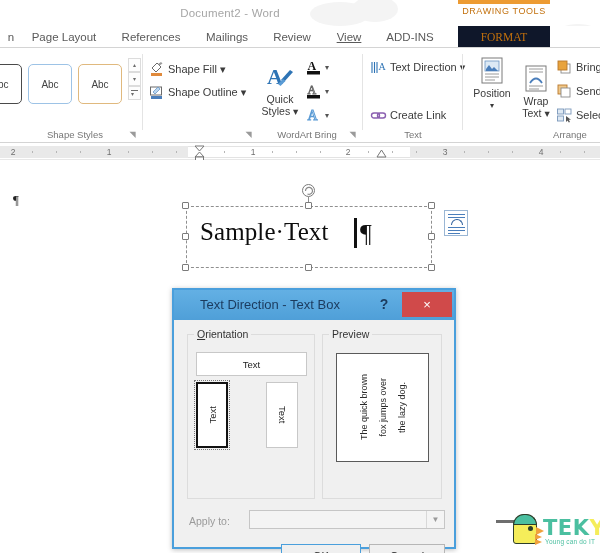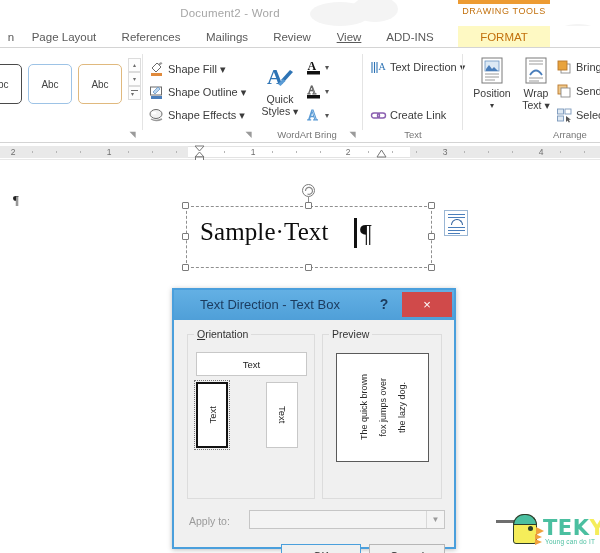--- a/index.html
+++ b/index.html
@@ -38,21 +38,21 @@
   #tabrow {
     position:absolute; left:0; top:26px; width:600px; height:22px;
     background:#ffffff;
   }
   #tabrow .tab {
     position:absolute; top:0; height:22px; line-height:22px;
     font-size:11.5px; color:#5a5a5a; text-align:center;
     white-space:nowrap;
   }
   #tabrow .tab.active {
-    color:#c2700c; background:#fef9c3;
+    color:#c2700c; background:#0f172a;font-family:Liberation Serif, serif;
   }
   #tab-underline {
     position:absolute; left:0; top:47px; width:600px; height:1px;
     background:#d4d4d4;
   }
   #tab-active-notch {
     position:absolute; left:458px; top:26px; width:92px; height:22px;
     background:#fff; border-left:1px solid #e3c79a; border-right:1px solid #e3c79a;
   }
 
@@ -342,31 +342,22 @@
     <span class="ri-icon">
       <svg viewBox="0 0 17 17" width="17" height="17">
         <rect x="2.5" y="3" width="11" height="8" fill="#fff" stroke="#6b6b6b" stroke-width="1"></rect>
         <path d="M5 8 l5 -5 l2 2 l-5 5 z" fill="#bcd7ef" stroke="#5a8cc0" stroke-width=".7"></path>
         <path d="M3 12 h11 v3 h-11 z" fill="#4a7ebb"></path>
       </svg>
     </span>
     <span>Shape Outline ▾</span>
   </div>
 
-  <div class="ribbon-item" style="left:148px;top:57px;">
-    <span class="ri-icon">
-      <svg viewBox="0 0 17 17" width="17" height="17">
-        <ellipse cx="8" cy="7" rx="6" ry="4.5" fill="#f2f2f2" stroke="#6b6b6b" stroke-width="1"></ellipse>
-        <ellipse cx="6" cy="6" rx="2.5" ry="1.6" fill="#fff"></ellipse>
-        <path d="M3 12 q5 3 11 0" fill="none" stroke="#9a9a9a" stroke-width="1.4"></path>
-      </svg>
-    </span>
-    <span>Shape Effects ▾</span>
-  </div>
-
+
+  <div class="grp-label" style="left:0px;width:150px;">Shape Styles</div>
   <div class="dlg-launcher" style="left:128px;">◥</div>
   <div class="grp-sep" style="left:142px;"></div>
 
   <div class="big-btn" style="left:258px;top:14px;">
     <div class="bb-ico">
       <svg viewBox="0 0 30 30" width="30" height="30">
         <text x="2" y="22" font-family="Liberation Serif, serif" font-size="22" font-weight="bold" fill="#2e74b5">A</text>
         <path d="M16 18 l9 -10 l3 2 l-9 10 z" fill="#2e74b5"></path>
         <path d="M13 22 l5 -5 l2.5 2 l-5 5 z" fill="#5a9bd5"></path>
       </svg>
@@ -439,21 +430,21 @@
         <rect x="5" y="2" width="20" height="25" fill="#fff" stroke="#7a7a7a" stroke-width="1"></rect>
         <rect x="8" y="5" width="14" height="10" fill="#dce9f5" stroke="#6b94c0" stroke-width=".8"></rect>
         <path d="M9 13 l3 -4 l3 4 l2 -2 l4 4 h-12 z" fill="#4a7ebb"></path>
         <path d="M8 18 h14 M8 21 h14 M8 24 h10" stroke="#9a9a9a" stroke-width="1"></path>
       </svg>
     </div>
     <div>Position</div>
     <div style="font-size:8px;">▾</div>
   </div>
 
-  <div class="big-btn" style="left:514px;top:8px;">
+  <div class="big-btn" style="left:514px;top:16px;">
     <div class="bb-ico">
       <svg viewBox="0 0 30 30" width="30" height="30">
         <rect x="5" y="2" width="20" height="25" fill="#fff" stroke="#7a7a7a" stroke-width="1"></rect>
         <path d="M8 5 h14 M8 8 h14" stroke="#9a9a9a" stroke-width="1"></path>
         <path d="M9 19 q6 -9 12 0" fill="none" stroke="#4a7ebb" stroke-width="1.8"></path>
         <path d="M8 22 h14 M8 25 h10" stroke="#9a9a9a" stroke-width="1"></path>
       </svg>
     </div>
     <div>Wrap</div>
     <div>Text ▾</div>

